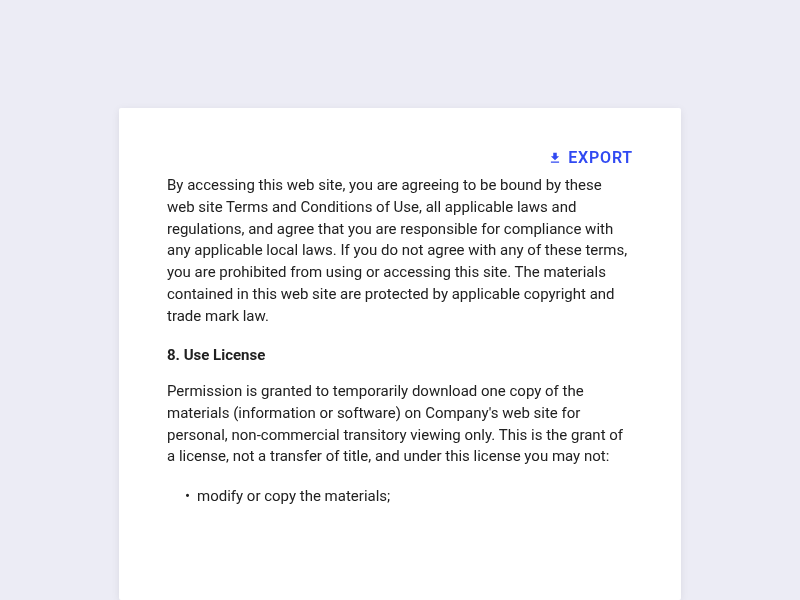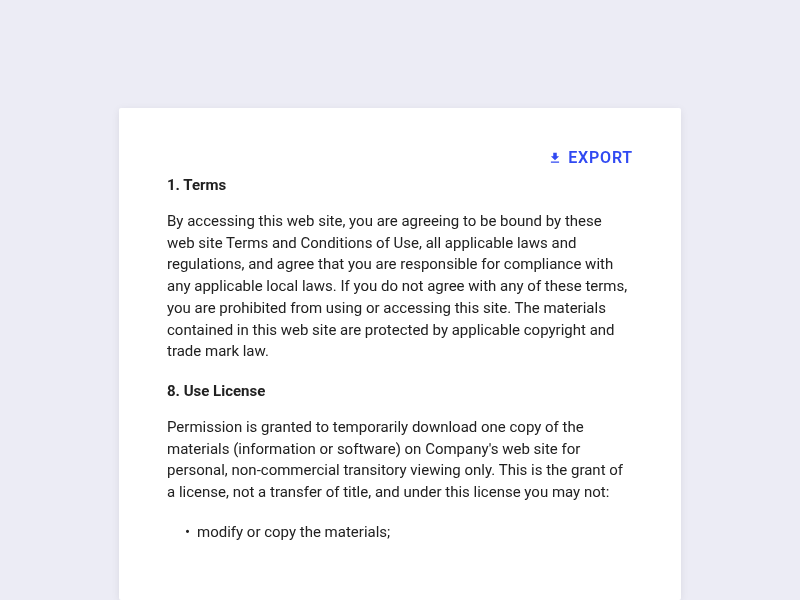--- a/index.html
+++ b/index.html
@@ -88,21 +88,20 @@
           <path d="M19 9h-4V3H9v6H5l7 7 7-7zM5 18v2h14v-2H5z"></path>
         </svg>
       </span>
       <span>EXPORT</span>
     </button>
   </div>
 
 
   <div>
 
-    <div class="section-heading">1. Terms</div>
     <div class="section-body">By accessing this web site, you are agreeing to be bound by these web site Terms and Conditions of Use, all applicable laws and regulations, and agree that you are responsible for compliance with any applicable local laws. If you do not agree with any of these terms, you are prohibited from using or accessing this site. The materials contained in this web site are protected by applicable copyright and trade mark law.</div>
 
     <div class="section-heading">8. Use License</div>
     <div class="section-body">Permission is granted to temporarily download one copy of the materials (information or software) on Company's web site for personal, non-commercial transitory viewing only. This is the grant of a license, not a transfer of title, and under this license you may not:</div>
 
     <ul class="bullet-list">
       <li>modify or copy the materials;</li>
 
     </ul>
 

